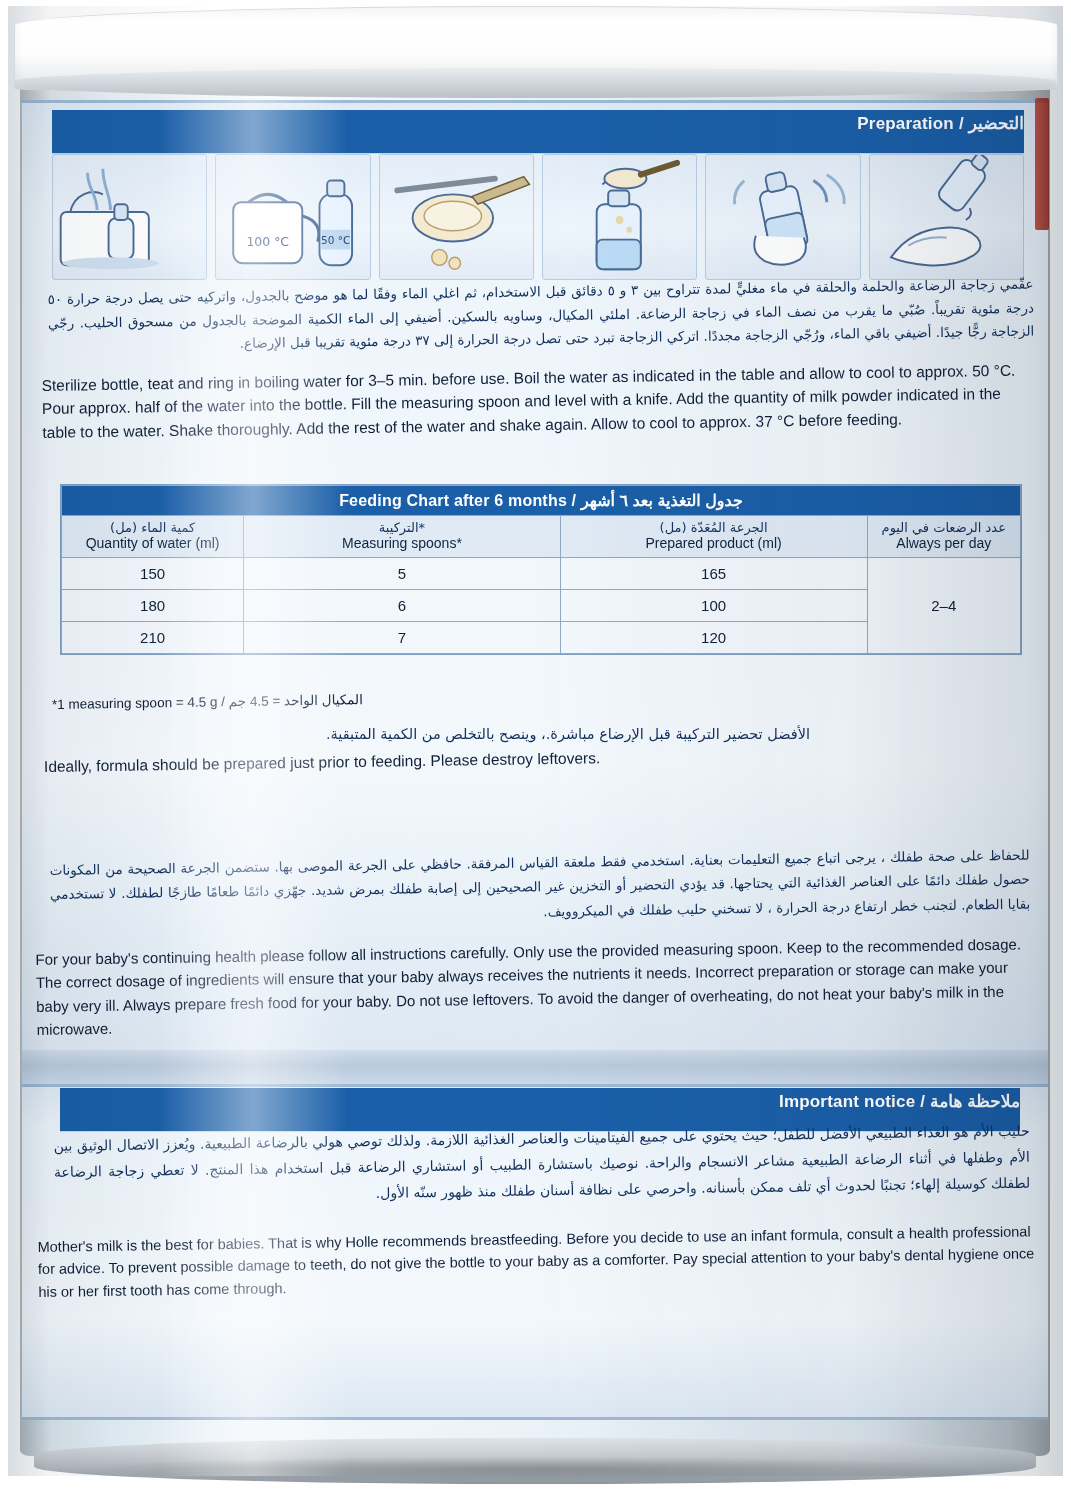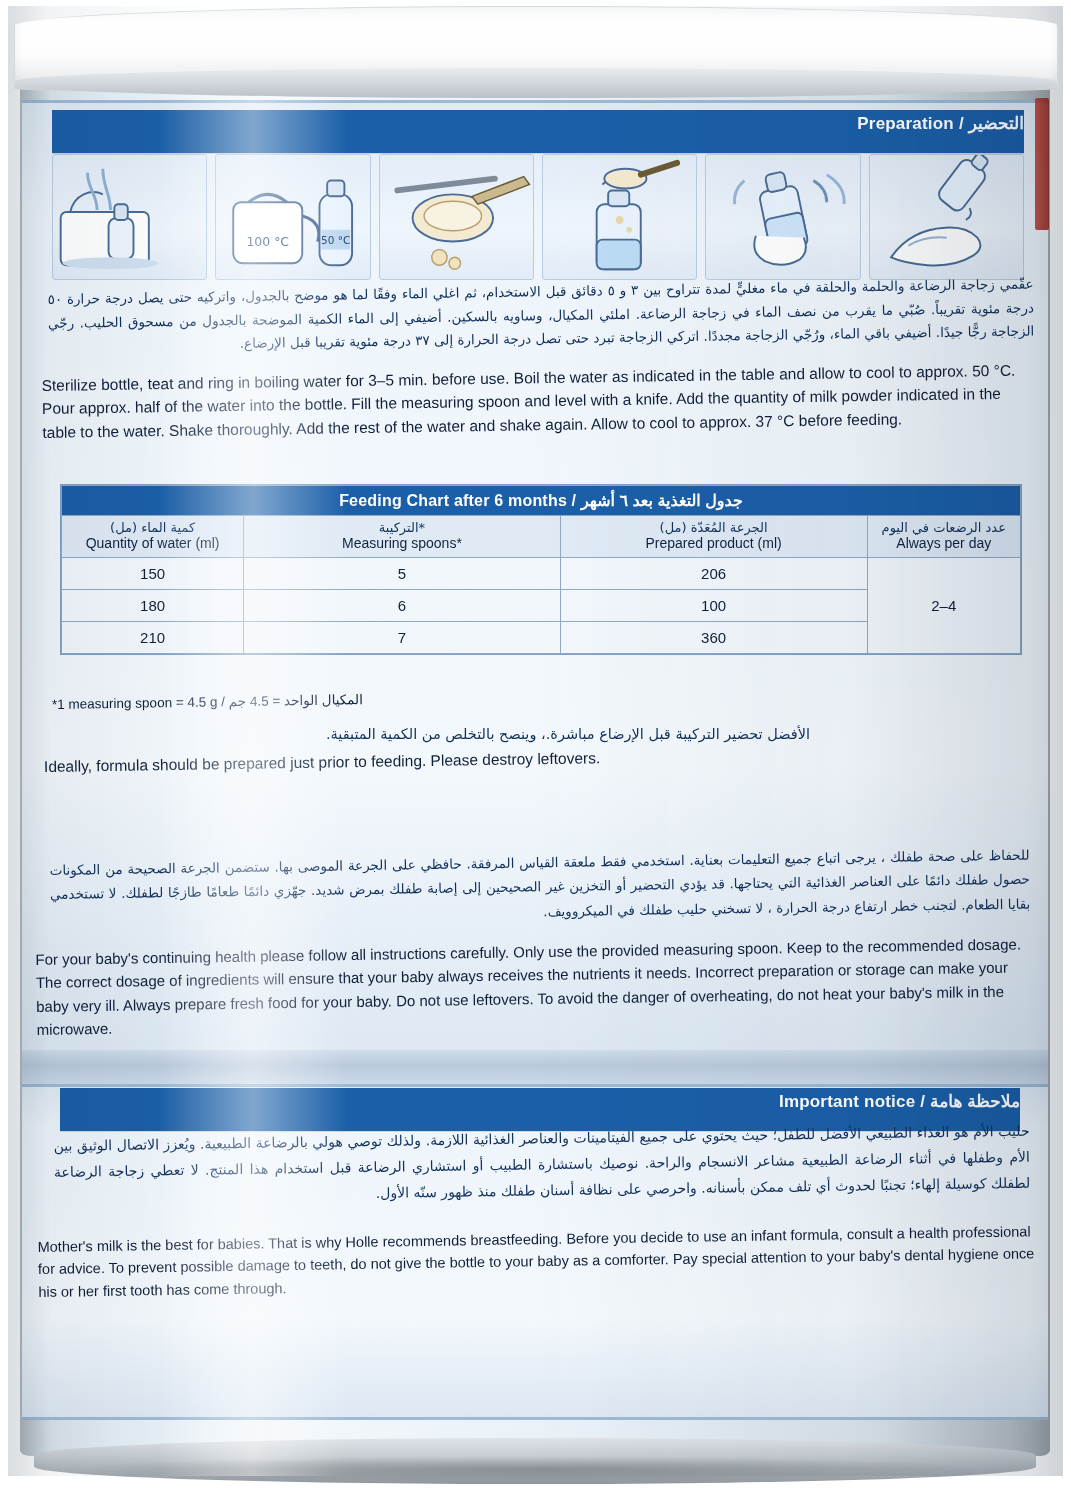--- a/index.html
+++ b/index.html
@@ -387,32 +387,32 @@
             <span class="en">Prepared product (ml)</span>
           </th>
           <th class="fc-head" style="width:16%">
             <span class="ar">عدد الرضعات في اليوم</span>
             <span class="en">Always per day</span>
           </th>
         </tr>
         <tr>
           <td class="fc-cell">150</td>
           <td class="fc-cell">5</td>
-          <td class="fc-cell">206</td>
+          <td class="fc-cell">165</td>
           <td class="fc-bottles" rowspan="3">2–4</td>
         </tr>
         <tr>
           <td class="fc-cell">180</td>
           <td class="fc-cell">6</td>
           <td class="fc-cell">100</td>
         </tr>
         <tr>
           <td class="fc-cell">210</td>
           <td class="fc-cell">7</td>
-          <td class="fc-cell">360</td>
+          <td class="fc-cell">120</td>
         </tr>
       </tbody>
         </table>
     </div>
 
     <div class="para latin warp-l" style="left:44px; top:690px; width:620px; font-size:13.5px;">*1 measuring spoon = 4.5 g / المكيال الواحد = 4.5 جم</div>
 
     <div class="para arabic" style="left:120px; top:720px; width:880px; font-size:14.5px; text-align:center;">الأفضل تحضير التركيبة قبل الإرضاع مباشرة.، وينصح بالتخلص من الكمية المتبقية.</div>
 
     <div class="para latin warp-l" style="left:36px; top:752px; width:960px; font-size:15.5px;">Ideally, formula should be prepared just prior to feeding. Please destroy leftovers.</div>

